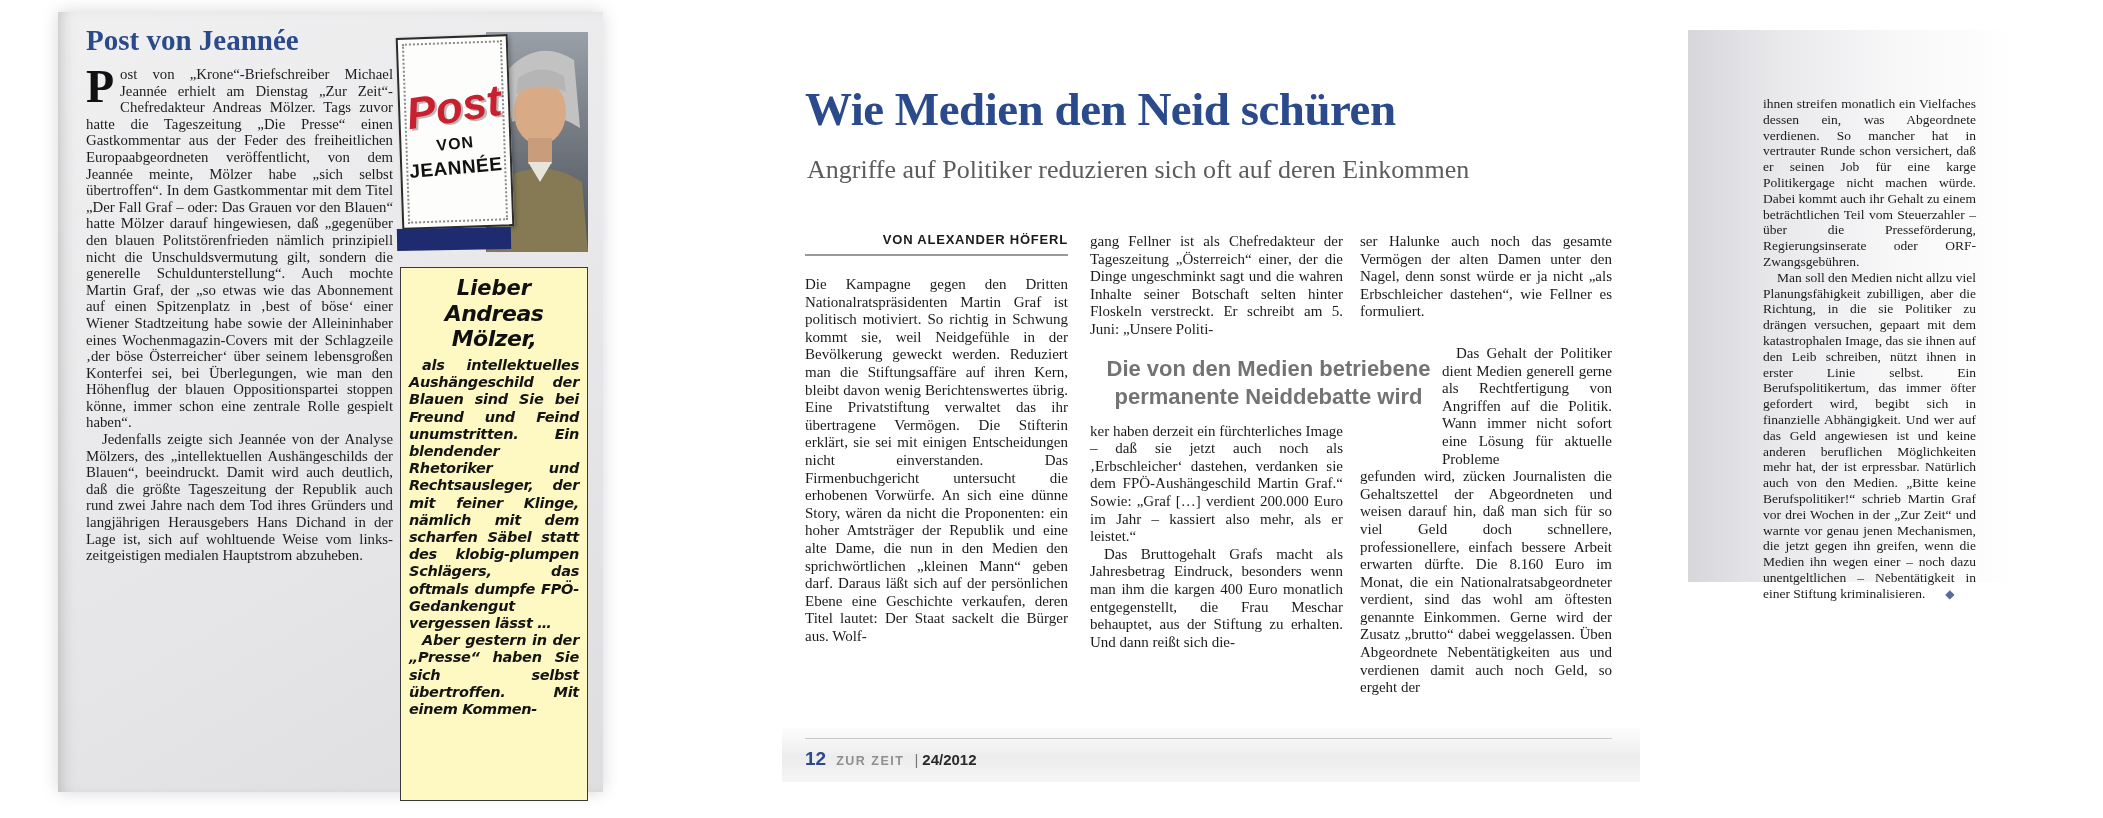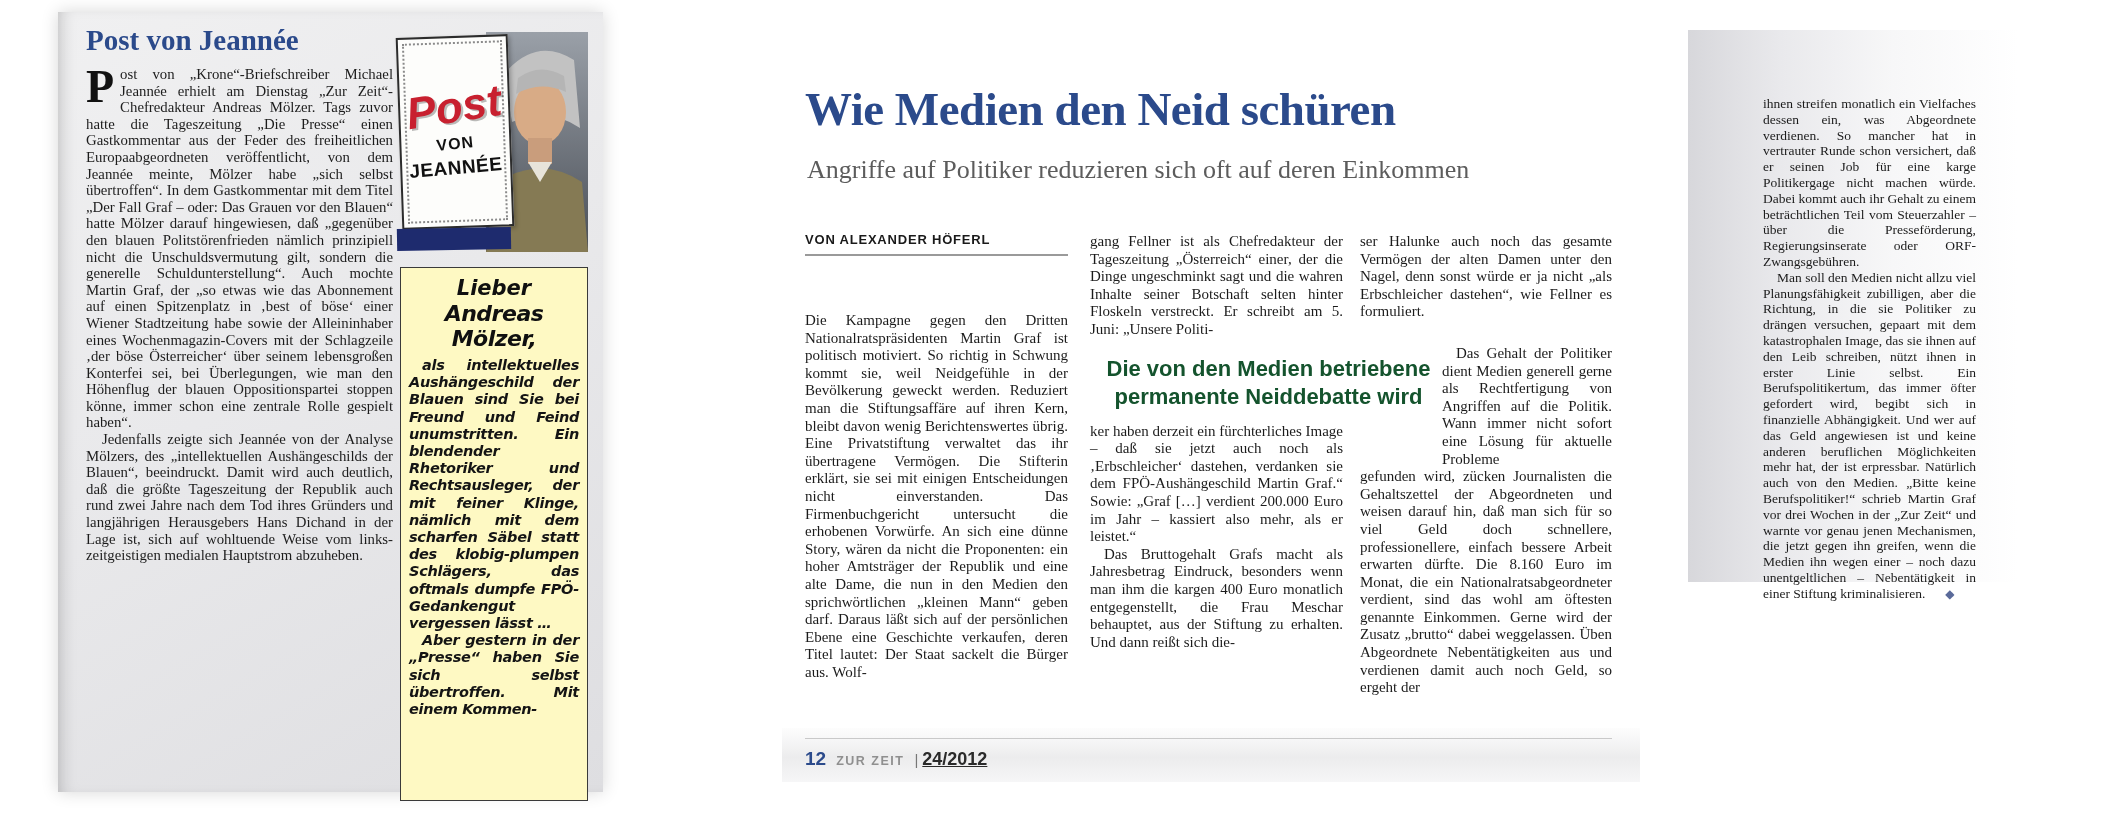--- a/index.html
+++ b/index.html
@@ -43,47 +43,47 @@
     font-size:14.5px;line-height:17.2px;color:#141414;text-align:justify;margin-top:6px;
     letter-spacing:-0.3px;}
   .letter-text .lp{text-indent:13px;margin:0;}
 
   
   .main-title{left:805px;top:82px;width:850px;font-size:47px;font-weight:bold;color:#2b4a8b;
     font-family:"Liberation Serif",serif;letter-spacing:-.5px;}
   .main-subtitle{left:807px;top:155px;width:850px;font-size:26px;color:#5c5c5c;
     font-family:"Liberation Serif",serif;}
   .byline{left:805px;top:232px;width:263px;font-family:"Liberation Sans",sans-serif;
-    font-weight:bold;font-size:13px;color:#1a1a1a;letter-spacing:.8px;}
+    font-weight:bold;font-size:13px;color:#1a1a1a;letter-spacing:.8px;text-align:right;}
   .byline-rule{left:805px;top:254px;width:263px;height:2px;background:#9a9a9a;}
   .bodycol{font-size:15px;line-height:17.6px;color:#1b1b1b;text-align:justify;}
-  .col1{left:805px;top:276px;width:263px;height:420px;margin-top:36px;}
+  .col1{left:805px;top:276px;width:263px;height:420px;}
   .col2{left:1090px;top:233px;width:253px;}
   .col3{left:1360px;top:233px;width:252px;}
   .col4{left:1763px;top:96px;width:213px;font-size:13.5px;line-height:15.8px;}
   .pull-quote{width:345px;margin:16px 0 12px 6px;font-family:"Liberation Sans",sans-serif;
-    font-weight:bold;font-size:22px;line-height:28px;color:#14532d;text-align:center;}
+    font-weight:bold;font-size:22px;line-height:28px;color:#737373;text-align:center;}
   .p-indent{text-indent:14px;}
   .col3-indent{margin-left:82px;margin-top:24px;text-indent:14px;}
   .end-mark{color:#5a6a9a;font-size:12px;margin-left:20px;}
 
   
   .right-shade{left:1688px;top:30px;width:330px;height:552px;
     background:linear-gradient(to right,#d7d7db 0%,#e9e9ec 28%,#f7f7f8 62%,#ffffff 100%);}
 
   
   .footer-band{left:782px;top:728px;width:858px;height:54px;
     background:linear-gradient(#fdfdfd,#ececed 55%,#f6f6f7);}
   .footer-rule{left:805px;top:738px;width:807px;height:1px;background:#c9c9c9;}
   .page-footer{left:805px;top:748px;width:500px;font-family:"Liberation Sans",sans-serif;
     display:flex;align-items:baseline;gap:10px;}
   .page-number{font-size:19px;font-weight:bold;color:#2b4a8b;}
   .publication{font-size:12.5px;font-weight:bold;color:#8f8f8f;letter-spacing:1.5px;}
   .sep{font-size:15px;color:#777;font-weight:normal;}
-  .issue{font-size:18px;font-weight:bold;color:#2a2a2a;margin-left:-6px;text-decoration:underline;}
+  .issue{font-size:15px;font-weight:bold;color:#2a2a2a;margin-left:-6px;}
 </style>
 </head>
 <body>
 
 <div id="canvas">
 
   <div class="abs right-shade"></div>
 
   <div class="abs footer-band"></div>
 

